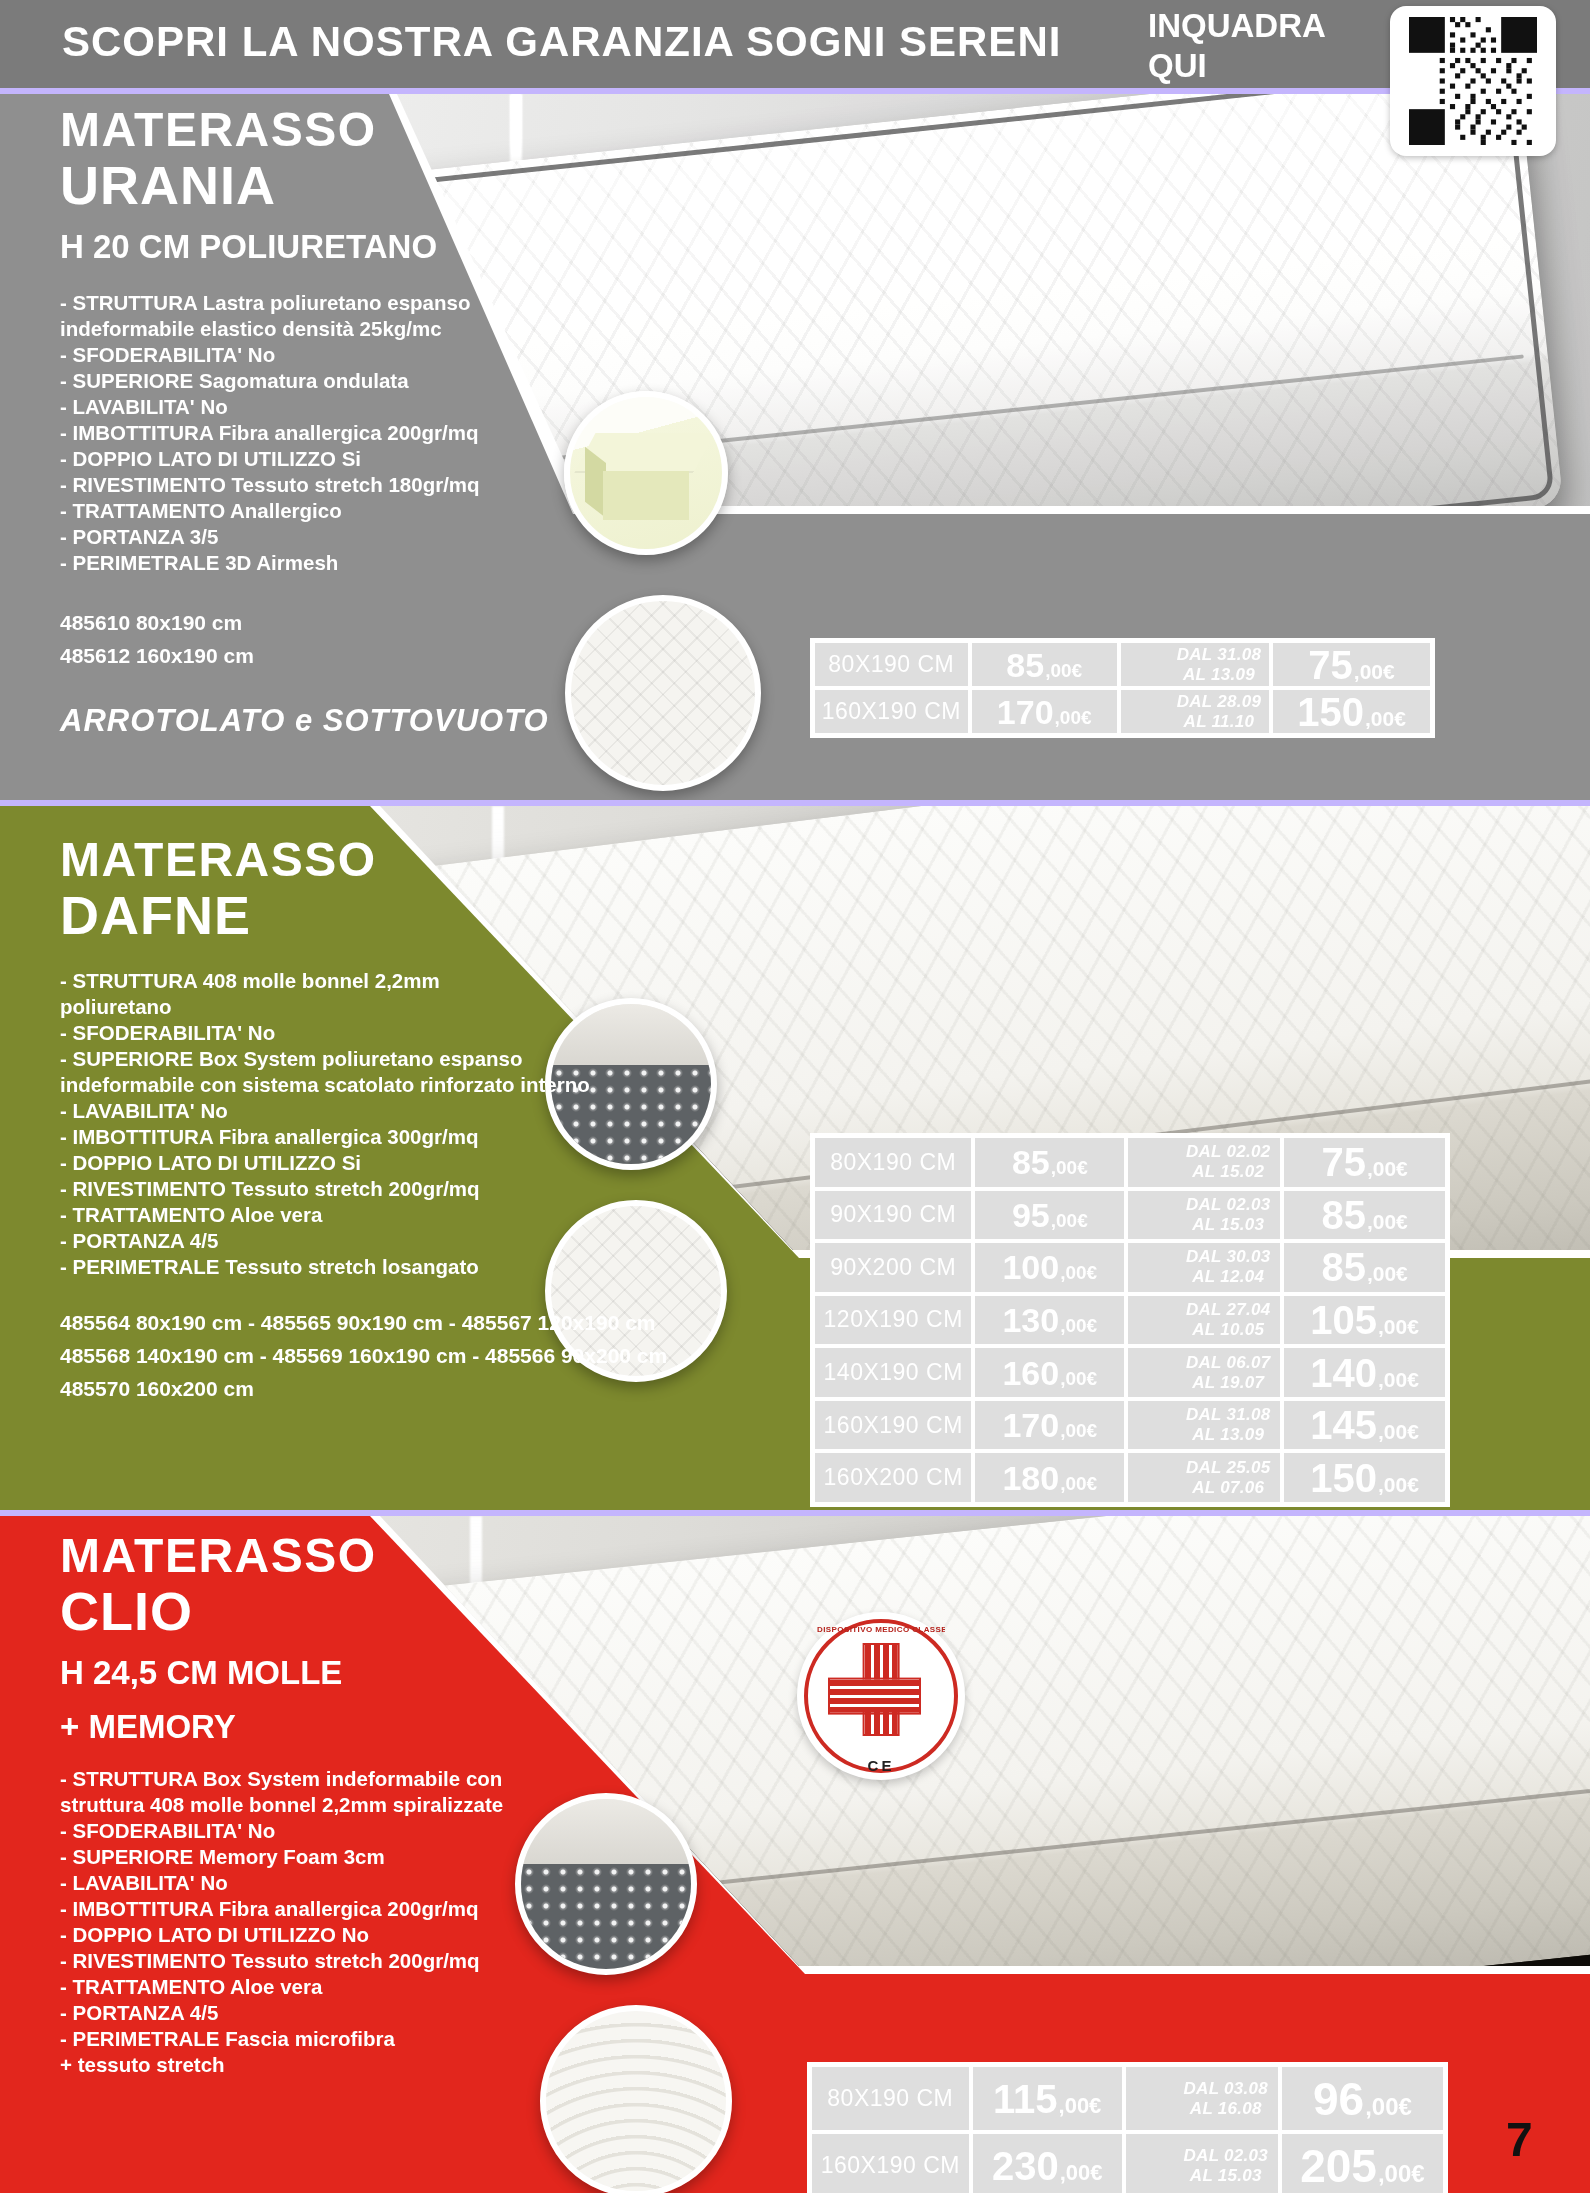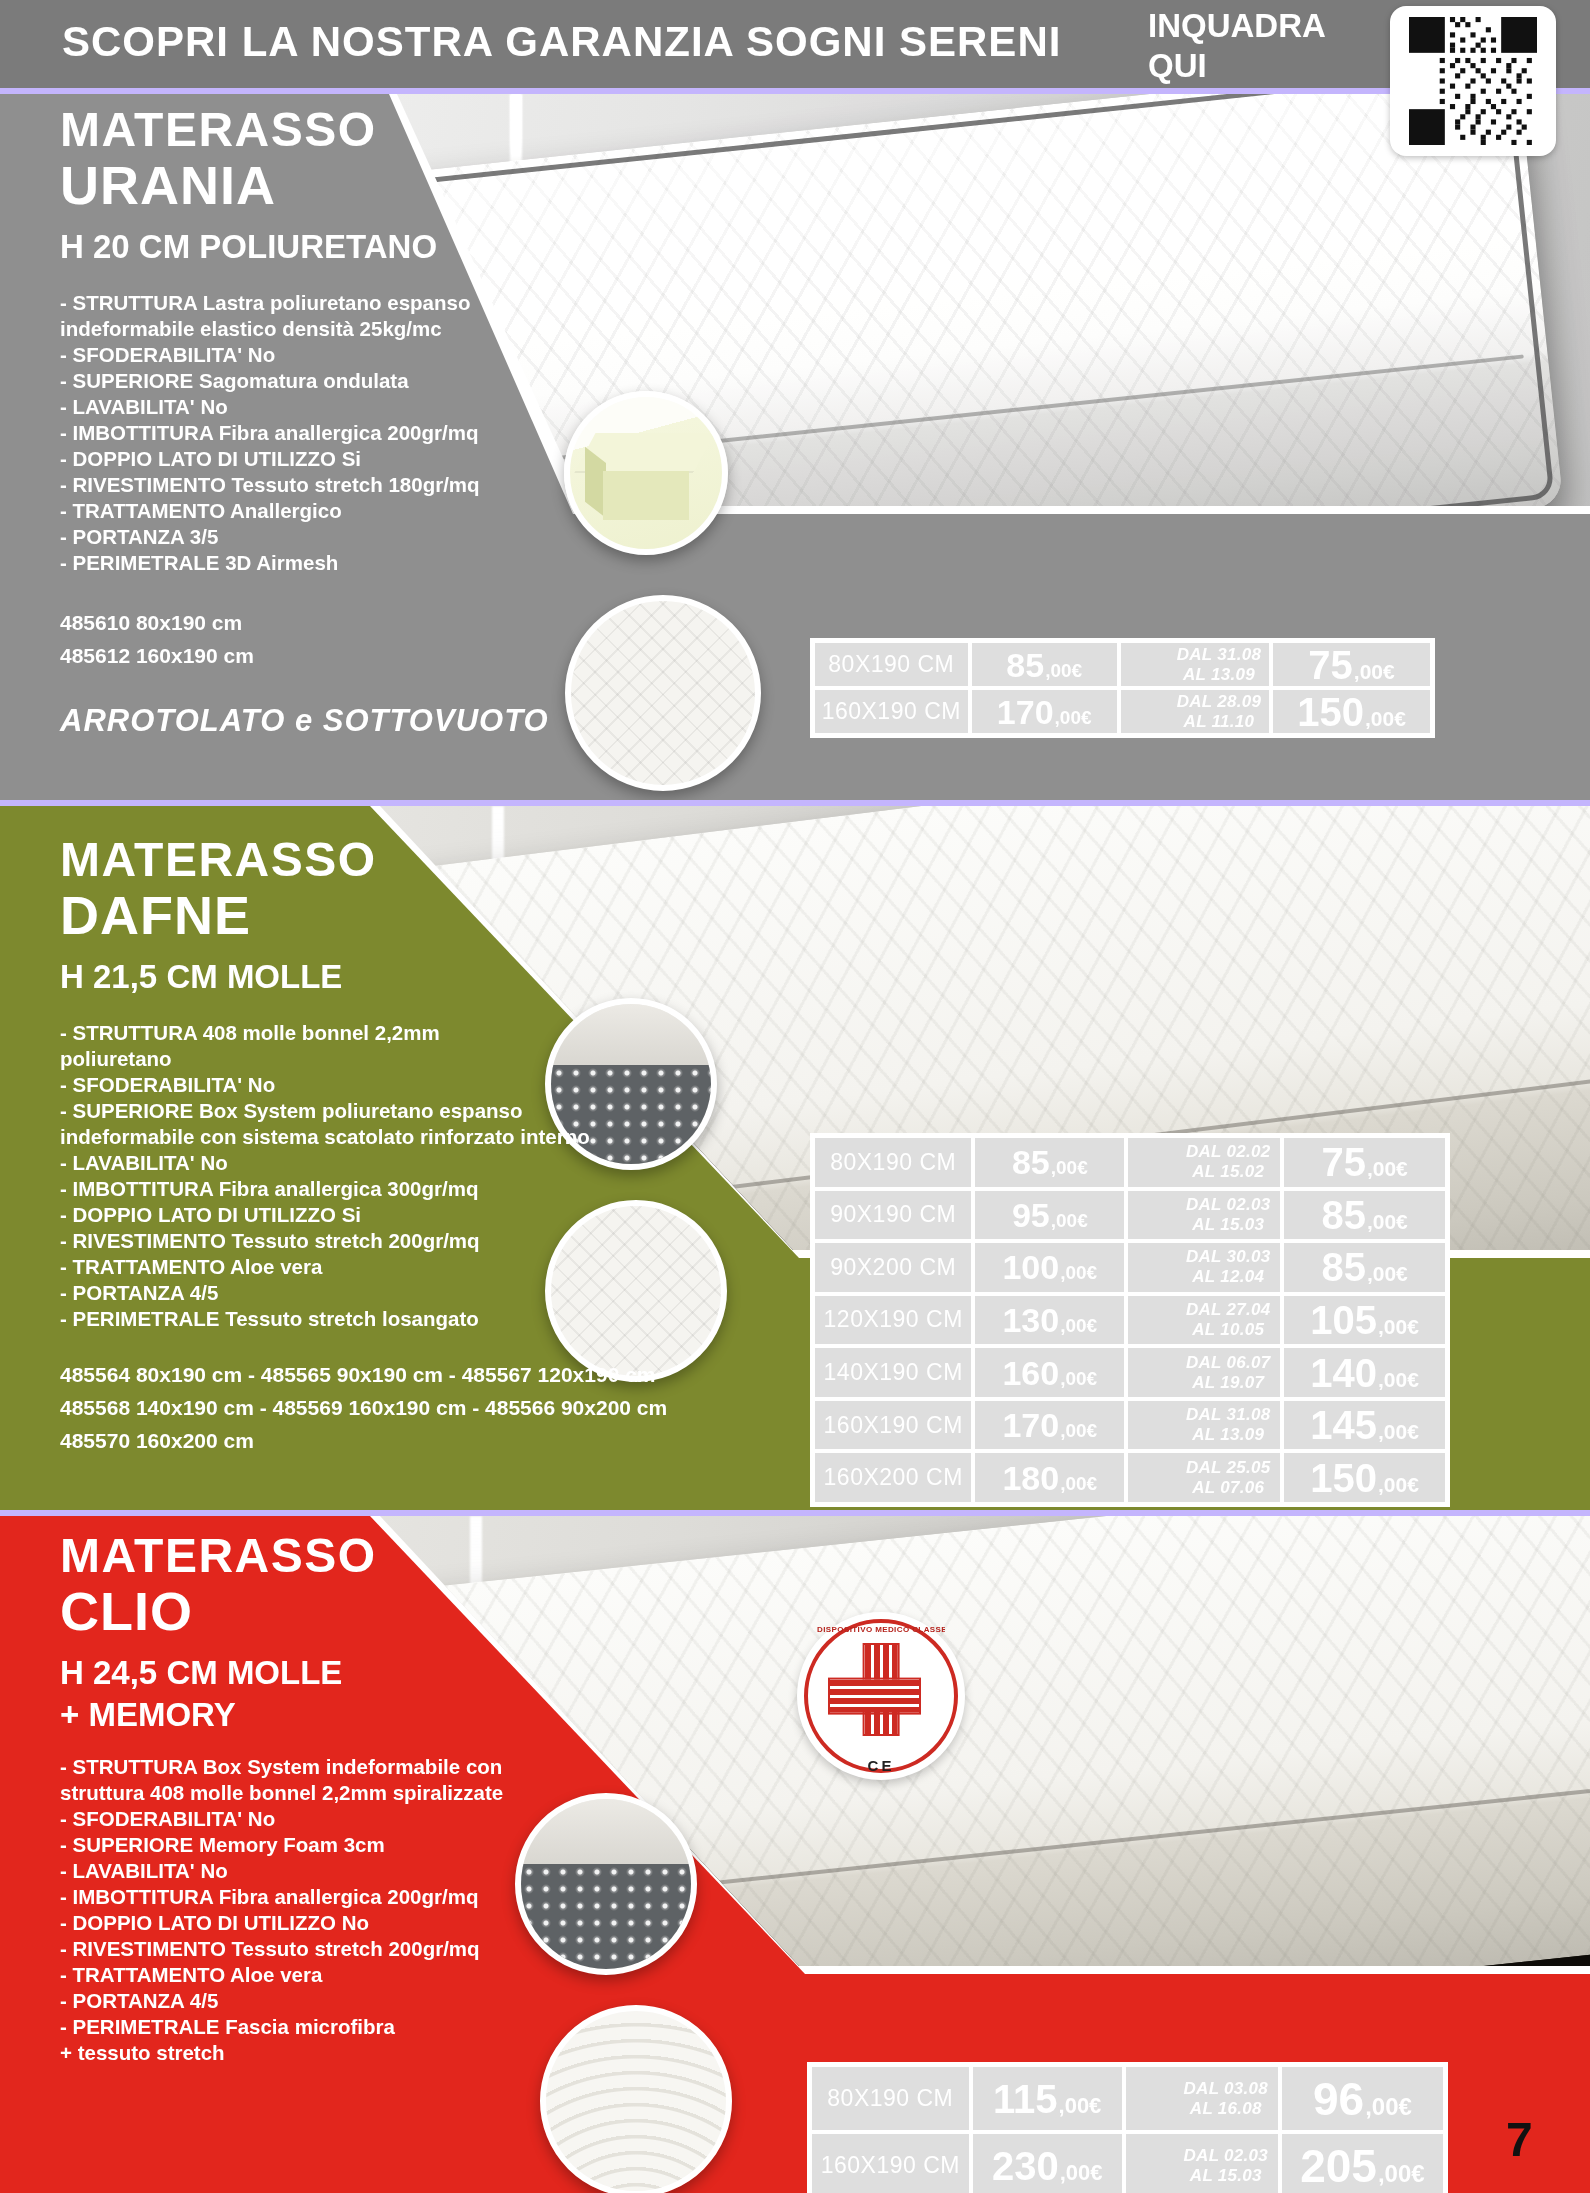--- a/index.html
+++ b/index.html
@@ -49,21 +49,21 @@
   .quilt-bg{background-color:#f5f4f0;background-image:
     repeating-linear-gradient(45deg,rgba(0,0,0,.055) 0 2px,transparent 2px 16px),
     repeating-linear-gradient(-45deg,rgba(0,0,0,.055) 0 2px,transparent 2px 16px);}
   .wave-bg{background:repeating-radial-gradient(circle at 50% 140%,#f7f6f2 0 12px,#e4e2db 13px 16px);}
 
   
   .copy{position:absolute;left:60px;z-index:7;color:#fff;}
   .kicker{font-size:48px;font-weight:800;letter-spacing:1.5px;line-height:52px;white-space:nowrap;}
   .pname{font-size:54px;font-weight:900;letter-spacing:1px;line-height:58px;white-space:nowrap;}
   .psub{font-size:33px;font-weight:800;margin-top:14px;line-height:38px;white-space:nowrap;}
-  .psub2{font-size:33px;font-weight:800;margin-top:4px;line-height:38px;white-space:nowrap;}
+  .psub2{font-size:33px;font-weight:800;margin-top:16px;line-height:38px;white-space:nowrap;}
   .specs{margin-top:24px;}
   .spec{font-size:20.5px;font-weight:700;line-height:26px;white-space:nowrap;}
   .codes{margin-top:30px;}
   .code-line{font-size:21px;font-weight:700;line-height:33px;white-space:nowrap;}
   .note{font-size:31px;font-weight:800;font-style:italic;letter-spacing:1px;margin-top:31px;white-space:nowrap;}
 
   
   .ptable{position:absolute;z-index:8;background:#fff;padding:5px;display:grid;grid-template-columns:1.05fr 1fr 1.02fr 1.08fr;grid-auto-rows:1fr;gap:4px;}
   .pc{background:rgba(0,0,0,.13);color:#fff;display:flex;align-items:center;justify-content:center;text-align:center;overflow:hidden;}
   .pc-size{font-size:23px;font-weight:400;letter-spacing:.5px;}
@@ -266,21 +266,20 @@
       <div class="wall"></div>
       <div class="glow" style="left:492px;"></div>
       <div class="platform" style="clip-path:polygon(0 55%,100% 26%,100% 100%,0 100%);"></div>
       <div class="floorstrip"></div>
       <div class="mattress" style="left:16%;top:0%;width:86%;height:76%;transform:rotate(-7deg);"></div>
     </div>
 
     <div class="copy" style="top:28px;">
       <div class="kicker">MATERASSO</div>
       <div class="pname">DAFNE</div>
-      <div class="psub">H 21,5 CM MOLLE</div>
       <div class="specs">
           <div class="spec">- STRUTTURA 408 molle bonnel 2,2mm</div>
           <div class="spec">poliuretano</div>
           <div class="spec">- SFODERABILITA' No</div>
           <div class="spec">- SUPERIORE Box System poliuretano espanso</div>
           <div class="spec">indeformabile con sistema scatolato rinforzato interno</div>
           <div class="spec">- LAVABILITA' No</div>
           <div class="spec">- IMBOTTITURA Fibra anallergica 300gr/mq</div>
           <div class="spec">- DOPPIO LATO DI UTILIZZO Si</div>
           <div class="spec">- RIVESTIMENTO Tessuto stretch 200gr/mq</div>

